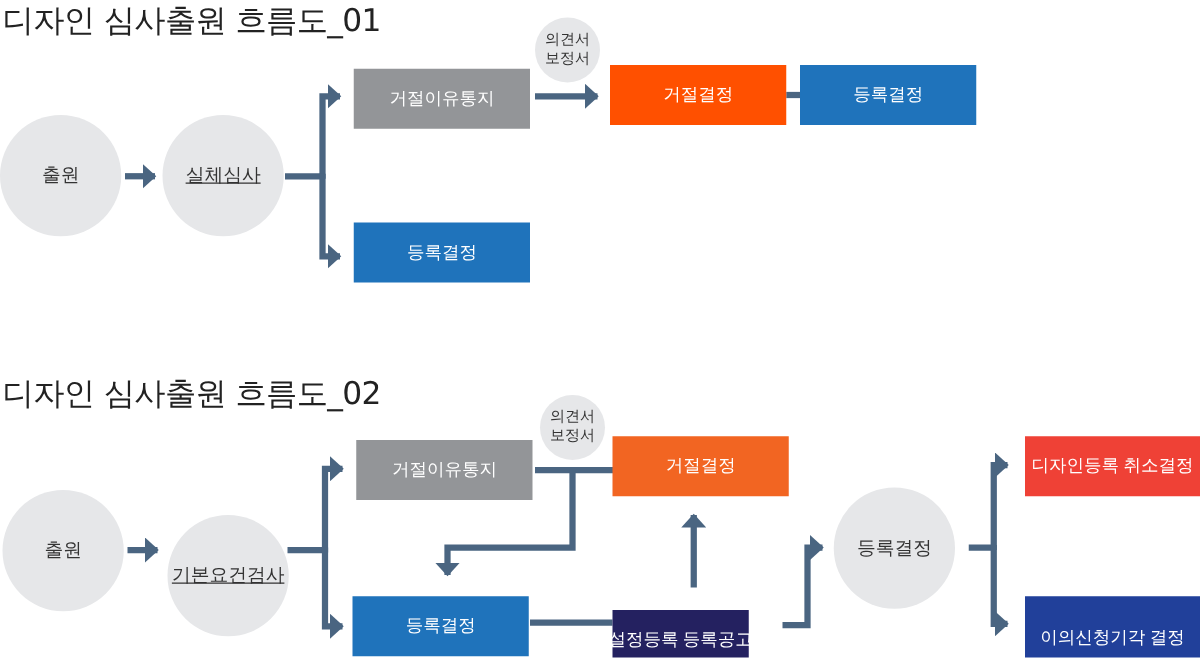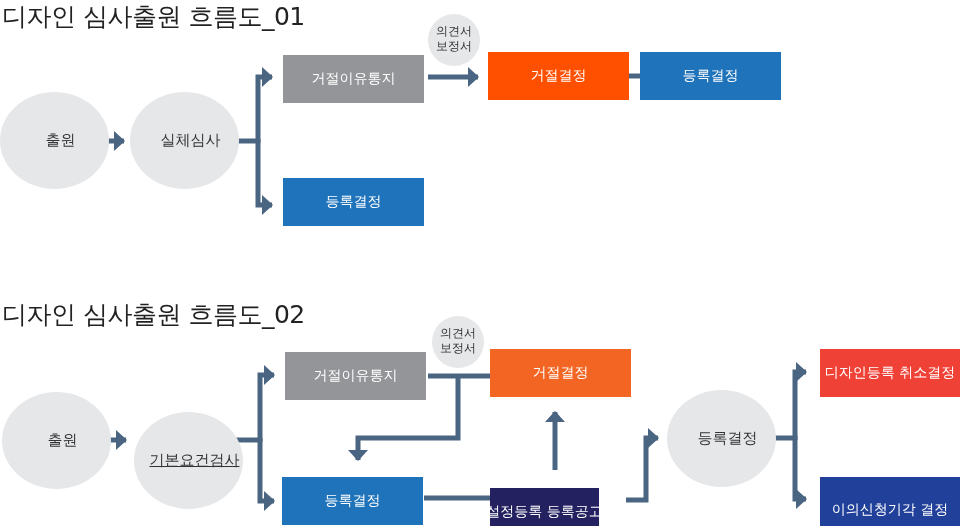--- a/index.html
+++ b/index.html
@@ -1,24 +1,24 @@
 <!DOCTYPE html>
 <html><head>
 <meta charset="utf-8">
 <style>
   html, body { margin: 0; padding: 0; background: #ffffff; }
   body { width: 960px; height: 526px; position: relative; overflow: hidden;
          font-family: "DejaVu Sans", "Liberation Sans", sans-serif; }
   .title { position: absolute; left: 2px; font-size: 25px; color: #222; white-space: nowrap; letter-spacing: -0.5px; }
   .circle { position: absolute; border-radius: 50%; background: #e6e7e9; color: #333;
-            display: flex; align-items: center; justify-content: center; font-size: 15px; text-align: center; padding-left: 12px; }
+            display: flex; align-items: center; justify-content: center; font-size: 15px; text-align: center; }
   .small-circle { position: absolute; border-radius: 50%; background: #e6e7e9; color: #333;
             display: flex; flex-direction: column; align-items: center; justify-content: center; font-size: 12px; line-height: 15px; font-family: Liberation Mono, monospace; }
   .box { position: absolute; color: #fff; display: flex; align-items: center; justify-content: center;
-         font-size: 14px; white-space: nowrap; }
+         font-size: 14px; white-space: nowrap; font-family: Liberation Serif, serif; }
   svg.arrows { position: absolute; left: 0; top: 0; }
 </style>
 </head>
 <body>
 
 <svg class="arrows" width="960" height="526">
   <defs>
     <marker id="ah" markerWidth="4" markerHeight="4" refX="2" refY="2" orient="auto" markerUnits="strokeWidth">
       <path d="M0,0 L2.2,2 L0,4 Z" fill="#4a6581"></path>
     </marker>
@@ -43,21 +43,21 @@
     <polyline points="626,500 646,500 646,438 658,438" marker-end="url(#ah)"></polyline>
     <polyline points="775,438 795,438"></polyline>
     <polyline points="795,440 795,372 806,372" marker-end="url(#ah)"></polyline>
     <polyline points="795,436 795,499 806,499" marker-end="url(#ah)"></polyline>
   </g>
 </svg>
 
 <div class="title" style="top:0px;">디자인 심사출원 흐름도_01</div>
 
 <div class="circle" style="left:0;top:92px;width:97px;height:97px;">출원</div>
-<div class="circle" style="left:130px;top:92px;width:97px;height:97px;">실체심사</div>
+<div class="circle" style="left:130px;top:92px;width:97px;height:97px;text-decoration:underline;">실체심사</div>
 <div class="box" style="left:283px;top:55px;width:141px;height:48px;background:#939598;">거절이유통지</div>
 <div class="small-circle" style="left:428px;top:14px;width:52px;height:52px;">
   <span>의견서</span>
   <span>보정서</span>
 </div>
 <div class="box" style="left:488px;top:52px;width:141px;height:48px;background:#ff5000;">거절결정</div>
 <div class="box" style="left:640px;top:52px;width:141px;height:48px;background:#1f73bb;">등록결정</div>
 <div class="box" style="left:283px;top:178px;width:141px;height:48px;background:#1f73bb;">등록결정</div>
 
 <div class="title" style="top:298px;">디자인 심사출원 흐름도_02</div>

